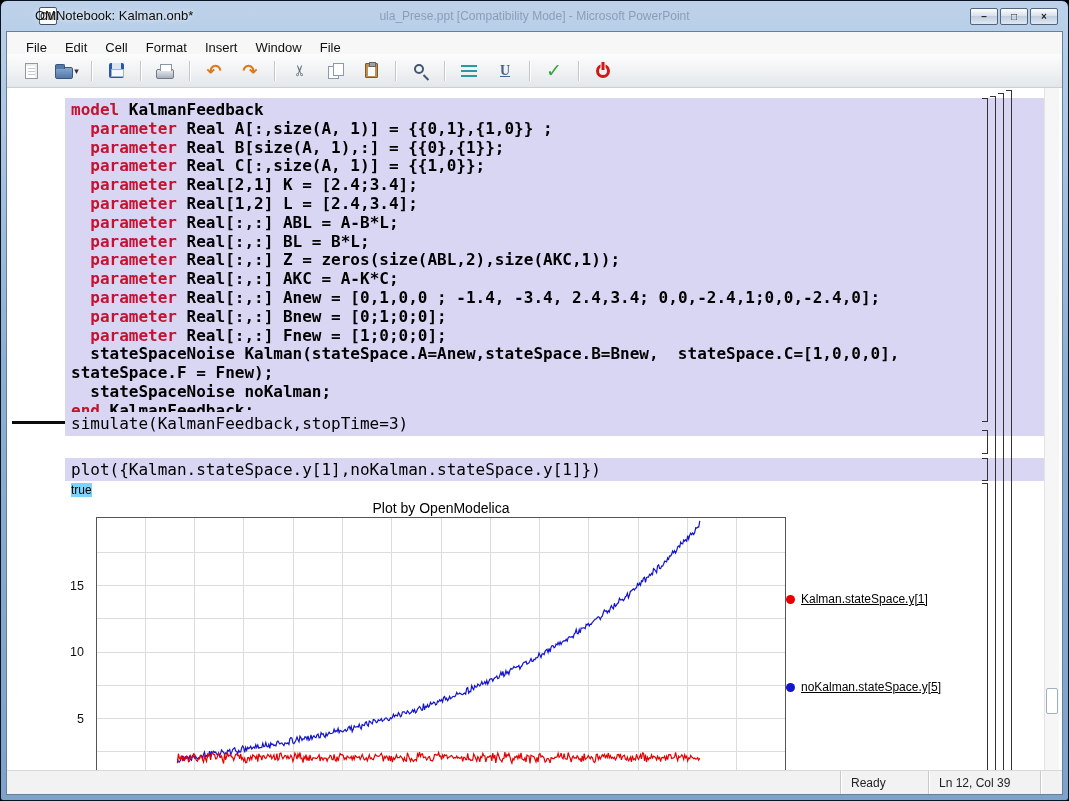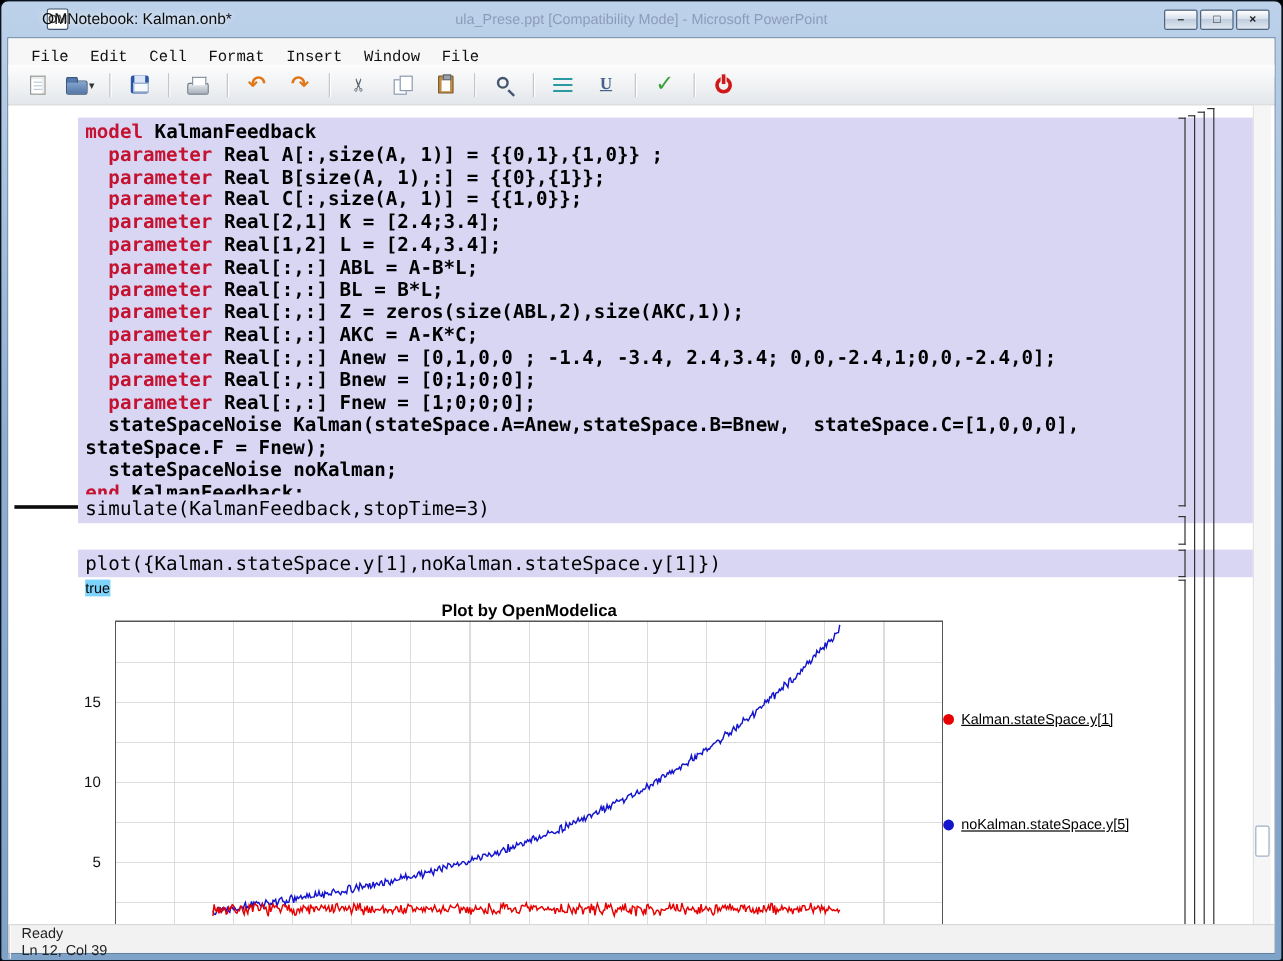--- a/index.html
+++ b/index.html
@@ -12,21 +12,21 @@
             border-radius:2px;font-weight:bold;font-size:10px;display:flex;align-items:center;justify-content:center;color:#111;margin-left:28px;}
   .title-text{position:absolute;left:34px;top:7px;font-size:13px;color:#0c0c0c;text-shadow:0 0 5px rgba(255,255,255,.95);white-space:nowrap;}
   .ghost-text{position:absolute;left:180px;right:180px;top:8px;text-align:center;font-size:12px;color:rgba(40,45,80,.32);white-space:nowrap;overflow:hidden;}
   .win-buttons{position:absolute;right:10px;top:7px;display:flex;gap:2px;}
   .win-btn{width:28px;height:17px;border:1px solid #51647e;border-radius:2px;color:#222;
            background:linear-gradient(#fefefe,#d9e1ec 45%,#bfccdd 46%,#e0e8f1);
            font-size:10px;font-weight:bold;display:flex;align-items:center;justify-content:center;cursor:default;}
   
   .app-body{position:absolute;left:5px;right:5px;top:30px;bottom:5px;background:#fff;border:1px solid #64809f;}
   .menubar{position:absolute;left:0;right:0;top:0;height:32px;background:#f7f7f7;border-bottom:1px solid #e6e6e6;
-           display:flex;align-items:center;padding-left:10px;font-size:13px;color:#111;font-family:Liberation Mono, monospace;}
+           display:flex;align-items:center;padding-left:10px;font-size:13px;color:#111;}
   .menu-item{padding:2px 9px;}
   .toolbar{position:absolute;left:0;right:0;top:22px;height:34px;border-bottom:1px solid #cfcfcf;
            background:linear-gradient(#fdfdfd,#eef0f2 60%,#e3e7eb);display:flex;align-items:center;padding-left:8px;gap:4px;}
   .tbtn{width:32px;height:26px;display:flex;align-items:center;justify-content:center;border-radius:3px;position:relative;}
   .dd{font-size:9px;color:#333;margin-left:1px;}
   .tsep{width:9px;height:24px;position:relative;}
   .tsep::before{content:"";position:absolute;left:4px;top:2px;bottom:2px;width:1px;background:#c6c6c6;box-shadow:1px 0 0 #fff;}
   
   .icon{position:relative;display:inline-block;line-height:1;}
   .icon-new{width:13px;height:16px;background:#fff;border:1px solid #979797;box-shadow:inset -2px 2px 0 #ececec;}
@@ -58,37 +58,37 @@
   .cell{position:absolute;left:58px;width:993px;background:#d9d6f3;white-space:pre;}
   .code{font:bold 16px/18.8px "DejaVu Sans Mono",monospace;color:#000;}
   .cmd{font:16px/19px "DejaVu Sans Mono",monospace;color:#000;}
   #model-cell{top:10px;height:324px;padding:3px 0 0 6px;}
   #simulate-cell{top:324px;height:24px;padding:2px 0 0 6px;}
   #plot-cmd-cell{top:370px;height:23px;padding:2px 0 0 6px;}
   .code-line{white-space:pre;height:18.8px;}
   .kw{color:#c41230;}
   .cursor-line{position:absolute;left:5px;top:333px;width:983px;height:3px;background:#0b0b0b;}
   #output-cell{position:absolute;left:64px;top:395px;font-size:12px;color:#000;background:#7dd3fc;}
-  .plot-title{position:absolute;left:89px;top:412px;width:690px;text-align:center;font-weight:bold;font-size:14px;color:#000;}
+  .plot-title{position:absolute;left:89px;top:412px;width:690px;text-align:center;font-weight:normal;font-size:14px;color:#000;}
   #plot-canvas{position:absolute;left:43px;top:429px;width:736px;height:262px;}
   #plot-legend{position:absolute;left:779px;top:504px;text-decoration:underline;}
   .legend-item{display:flex;align-items:center;gap:6px;font-size:12px;color:#000;white-space:nowrap;}
   .legend-item + .legend-item{margin-top:74px;}
   .legend-dot{width:9px;height:9px;border-radius:50%;flex:0 0 9px;}
   
   .bracket{position:absolute;left:975px;width:6px;border:1px solid #333;border-left:none;background:transparent;}
   .bracket.g1{left:983px;}
   .bracket.g2{left:991px;}
   .bracket.g3{left:999px;}
   
   .scrollbar{position:absolute;right:3px;top:0;bottom:0;width:15px;background:#f6f6f6;border-left:1px solid #e3e3e3;}
   .scroll-thumb{position:absolute;left:1px;right:1px;top:600px;height:26px;background:#fff;border:1px solid #9fb0c4;border-radius:2px;}
   
   .statusbar{position:absolute;left:0;right:0;bottom:0;height:24px;background:#f2f2f2;border-top:1px solid #d9d9d9;
-             display:flex;align-items:stretch;font-size:12px;color:#222;flex-direction:column;}
+             display:flex;align-items:stretch;font-size:12px;color:#222;}
   .sb-left{flex:1;}
   .sb-panel{border-left:1px solid #c9c9c9;box-shadow:inset 1px 0 0 #fff;display:flex;align-items:center;padding:0 10px;white-space:nowrap;}
 </style>
 </head>
 <body>
 
 <div id="window">
 
   <div class="titlebar">
     <div class="win-icon">OM</div>

